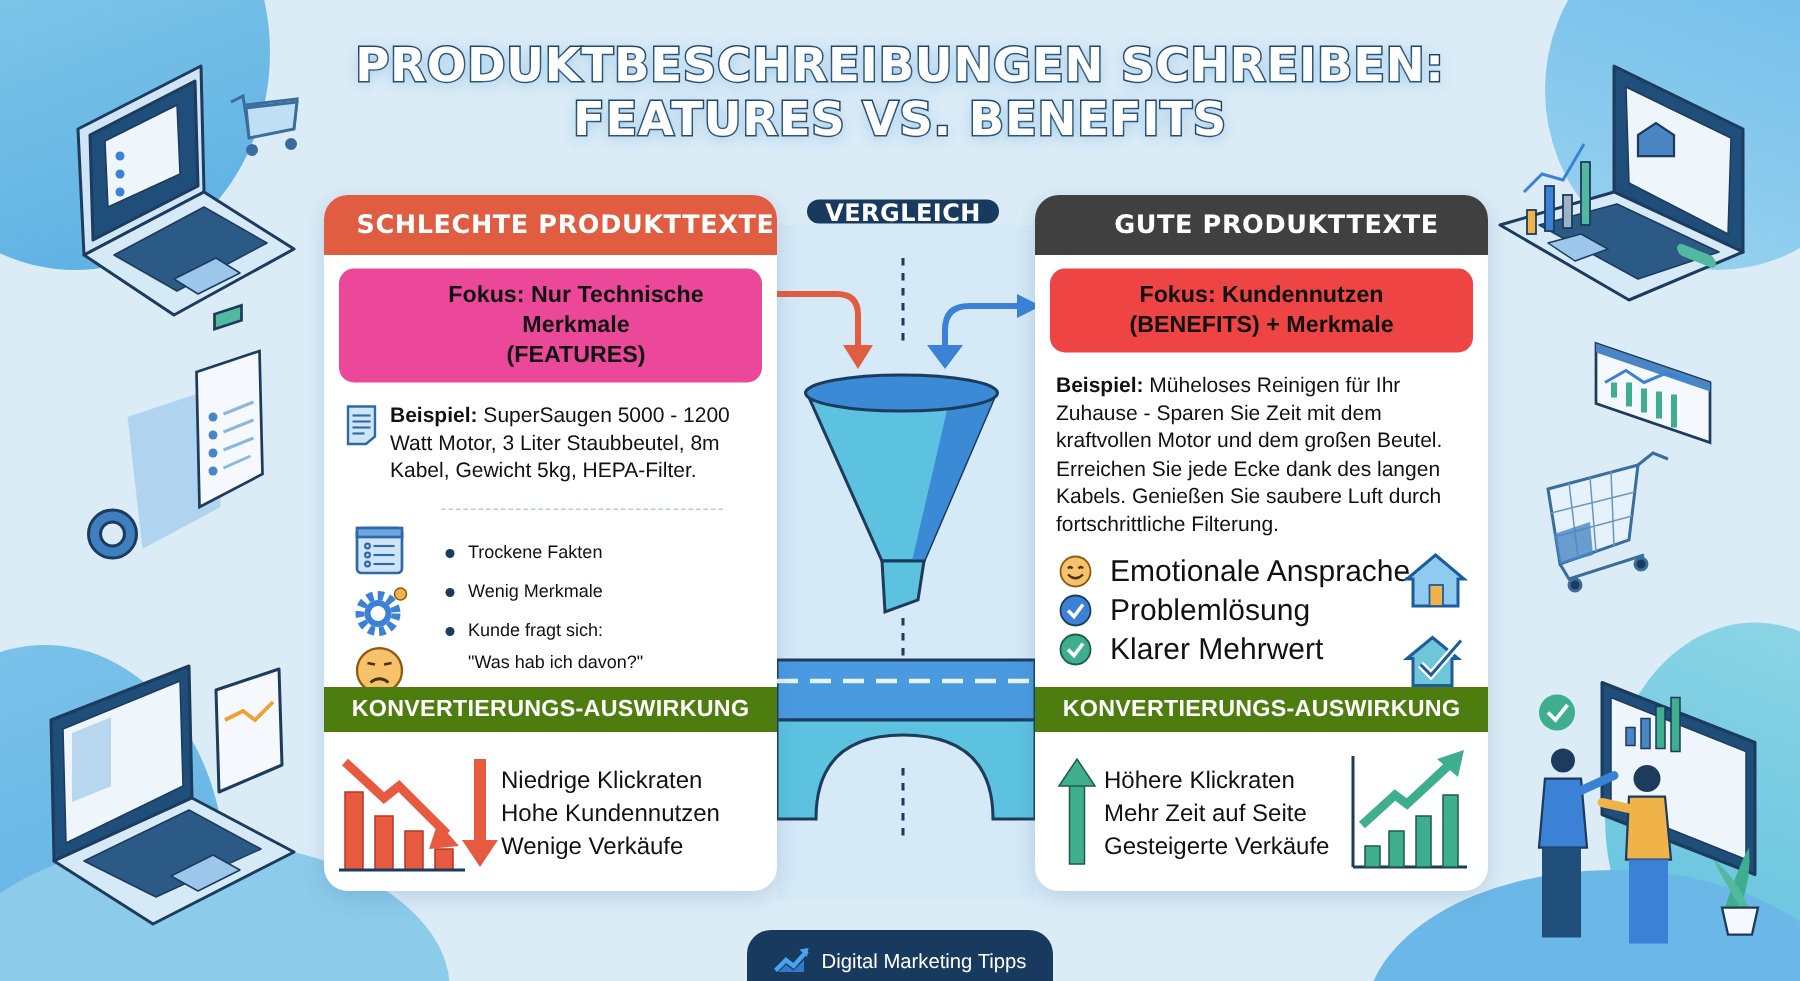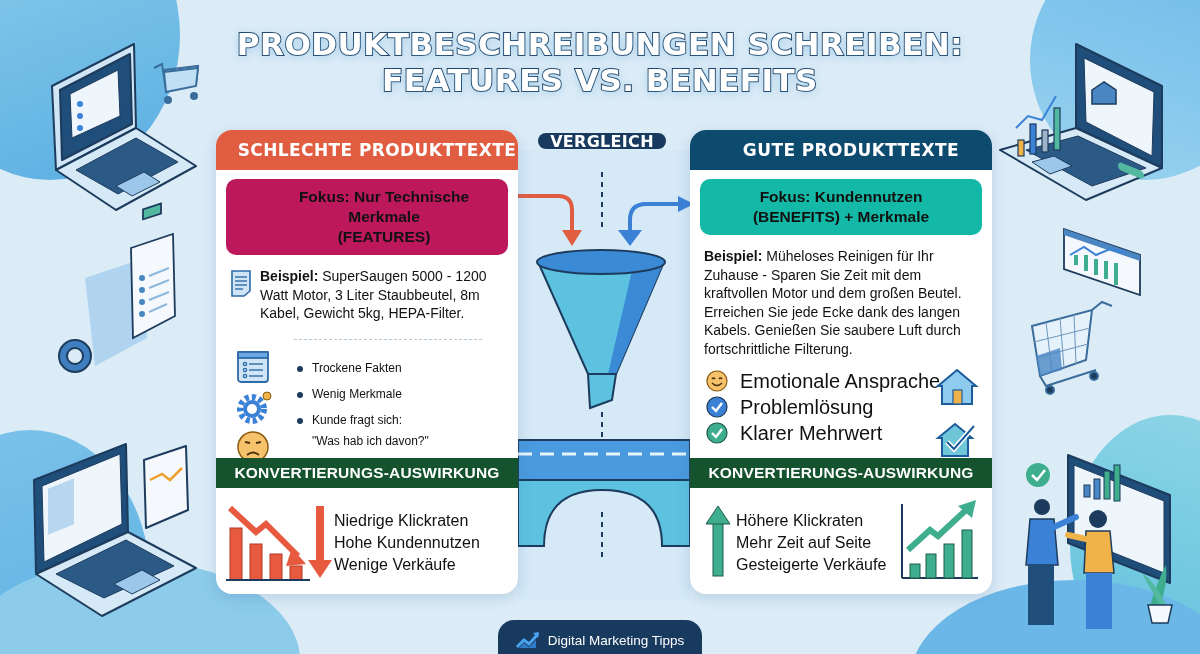--- a/index.html
+++ b/index.html
@@ -33,27 +33,27 @@
   }
   .card.bad { left: 216px; }
   .card.good { left: 690px; }
   .card-header {
     height: 40px; display: flex; align-items: center; justify-content: center;
     color: #fff; font-weight: 700; font-size: 17px; letter-spacing: 0.4px;
     font-family: "DejaVu Sans", sans-serif;
     padding-left: 20px;
   }
   .bad .card-header { background: #e15d42; }
-  .good .card-header { background: #0c4a6e; }
+  .good .card-header { background: #404040; }
   .focus-box {
     margin: 9px 10px 0 10px; border-radius: 10px; text-align: center;
     font-weight: 700; font-size: 15.5px; line-height: 20px; padding: 8px 6px;
   }
-  .bad .focus-box { background: #be185d; padding-left: 40px; }
-  .good .focus-box { background: #14b8a6; }
+  .bad .focus-box { background: #ec4899; padding-left: 40px; }
+  .good .focus-box { background: #ef4444; }
 
   .example { display: flex; gap: 8px; margin: 12px 14px 0 14px; font-size: 14px; line-height: 18.5px; }
   .good .example { margin-top: 12px; font-size: 14px; }
   .example b { font-weight: 700; }
   .doc-icon { flex: 0 0 22px; height: 28px; margin-top: 2px; }
 
   .divider { margin: 16px 36px 0 78px; border-top: 1.5px dashed #b8c9d8; }
 
   .bad-list { position: relative; margin: 10px 0 0 0; height: 120px; }
   .bad-icons { position: absolute; left: 20px; top: 0; width: 38px; }
@@ -62,21 +62,21 @@
   .bullets li { list-style: none; position: relative; padding-left: 16px; margin-bottom: 5px; }
   .bullets li::before { content: ""; position: absolute; left: 1px; top: 8px; width: 6px; height: 6px; border-radius: 50%; background: #1d3b5c; }
 
   .good-list { position: relative; margin: 10px 0 0 0; height: 88px; }
   .good-items { position: absolute; left: 16px; top: 0; }
   .good-item { display: flex; align-items: center; gap: 12px; height: 26px; font-size: 20px; }
   .good-houses { position: absolute; right: 14px; top: 0; width: 42px; }
 
   .impact-bar {
     position: absolute; left: 0; right: 0; top: 328px; height: 30px;
-    background: #14532d; color: #fff; font-weight: 700; font-size: 15.5px;
+    background: #4d7c0f; color: #fff; font-weight: 700; font-size: 15.5px;
     display: flex; align-items: center; justify-content: center; letter-spacing: 0.2px;
   }
   .impact-body { position: absolute; left: 0; right: 0; top: 358px; height: 96px; }
   .impact-text { position: absolute; top: 22px; font-size: 16px; line-height: 22px; }
   .bad .impact-text { left: 118px; }
   .good .impact-text { left: 46px; }
 
   .center-col {
     position: absolute; left: 518px; top: 150px; width: 172px; height: 450px;
     background: #d3e8f6; opacity: 0.8;

